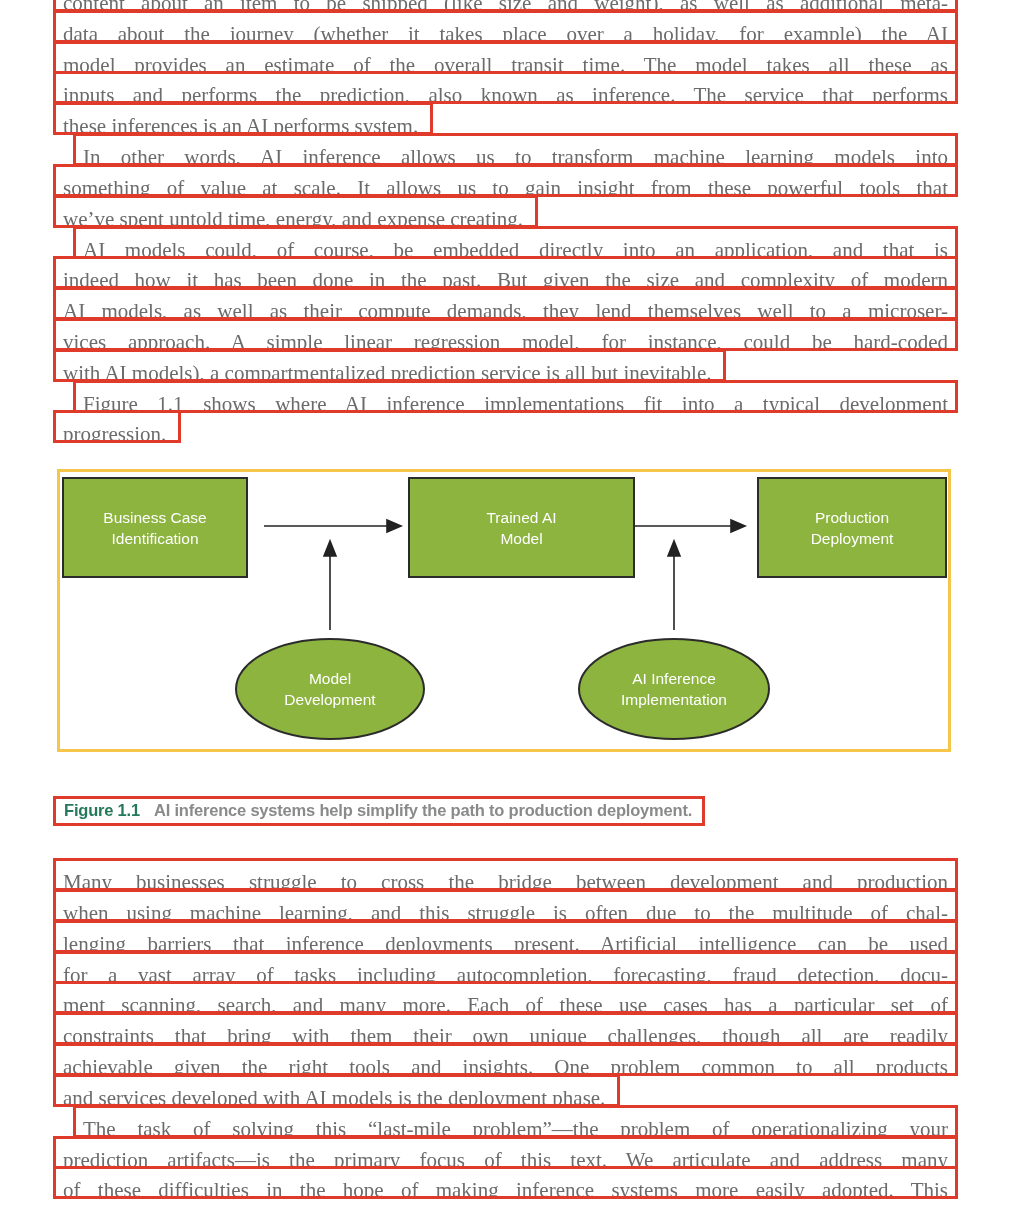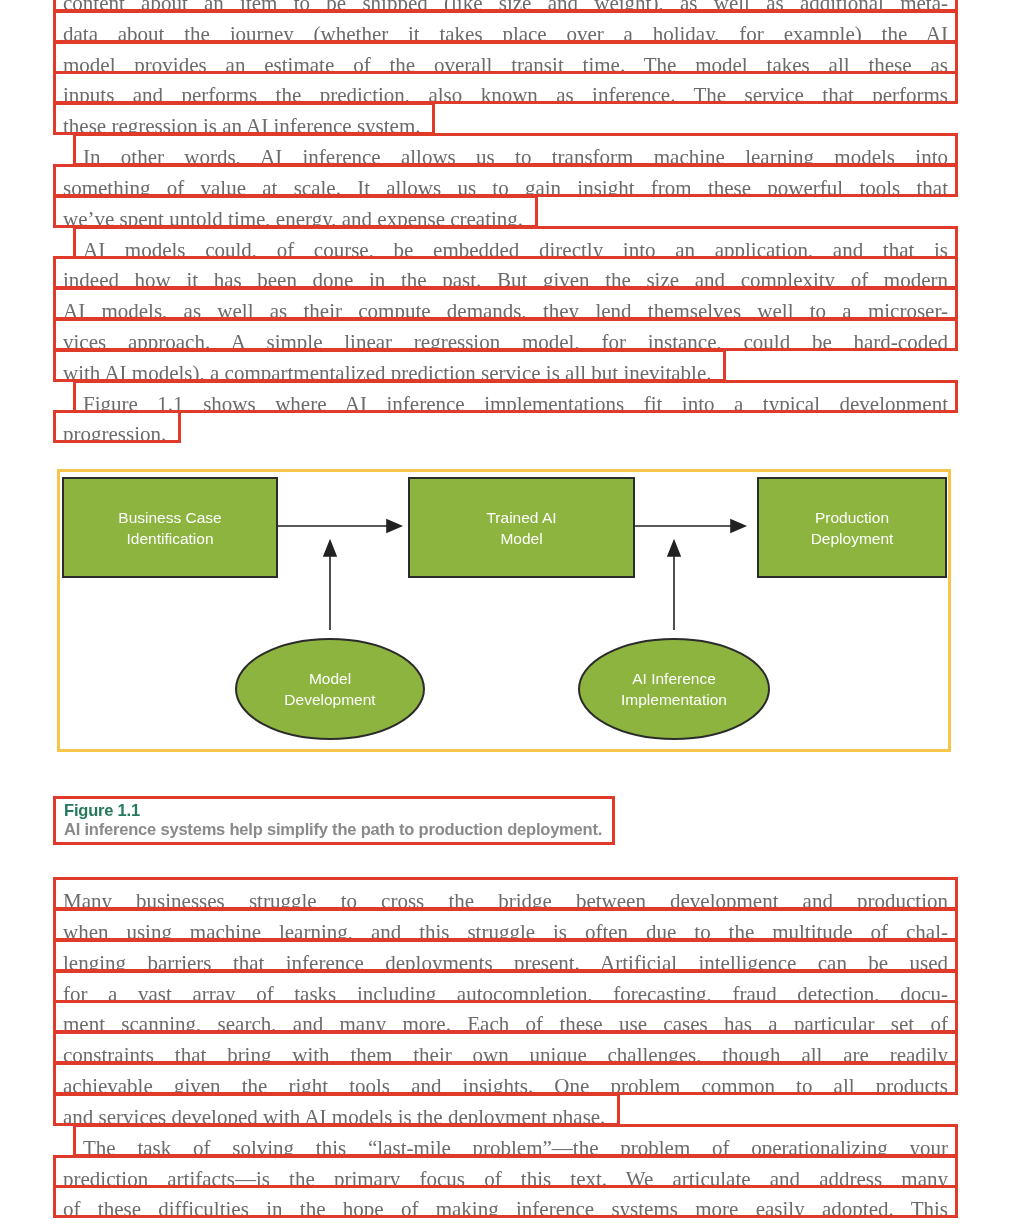--- a/index.html
+++ b/index.html
@@ -45,21 +45,21 @@
     position:relative;
     margin:28px 0 0 4px;
     width:894px;height:283px;
     border:3px solid var(--yellow);
     background:#ffffff;
   }
   .figure-panel svg{position:absolute;left:0;top:0;}
   .flow-box{
     position:absolute;
     box-sizing:border-box;
-    width:216px;height:101px;
+    width:186px;height:101px;
     background:var(--green);
     border:2px solid #2b2b2b;
     display:flex;align-items:center;justify-content:center;
     text-align:center;
     color:#ffffff;
     font-family:"Liberation Sans", sans-serif;
     font-size:15.5px;line-height:21px;
     white-space:pre-line;
   }
   .ellipse-label{
@@ -78,39 +78,38 @@
     display:inline-flex;
     align-items:baseline;
     margin-top:44px;
     border:3px solid var(--red);
     padding:2px 10px 3px 8px;
     font-family:"Liberation Sans", sans-serif;
     font-weight:bold;
     font-size:16.5px;
     letter-spacing:-0.2px;
     white-space:nowrap;
-    flex-direction:column;
   }
   .caption-label{color:#24795a;margin-right:14px;}
   .caption-text{color:#8a8a8a;}
 
   .bottom-block{margin-top:32px;}
 </style>
 </head>
 <body>
 
 <div class="page">
   <div class="column">
 
     <div>
         <div class="line-box clipped">content about an item to be shipped (like size and weight), as well as additional meta-</div>
         <div class="line-box">data about the journey (whether it takes place over a holiday, for example) the AI</div>
         <div class="line-box">model provides an estimate of the overall transit time. The model takes all these as</div>
         <div class="line-box">inputs and performs the prediction, also known as inference. The service that performs</div>
-        <div class="line-box short">these regression is an AI inference system.</div>
+        <div class="line-box short">these inferences is an AI performs system.</div>
         <div class="line-box indent">In other words, AI inference allows us to transform machine learning models into</div>
         <div class="line-box">something of value at scale. It allows us to gain insight from these powerful tools that</div>
         <div class="line-box short">we’ve spent untold time, energy, and expense creating.</div>
         <div class="line-box indent">AI models could, of course, be embedded directly into an application, and that is</div>
         <div class="line-box">indeed how it has been done in the past. But given the size and complexity of modern</div>
         <div class="line-box">AI models, as well as their compute demands, they lend themselves well to a microser-</div>
         <div class="line-box">vices approach. A simple linear regression model, for instance, could be hard-coded</div>
         <div class="line-box short">with AI models), a compartmentalized prediction service is all but inevitable.</div>
         <div class="line-box indent">Figure 1.1 shows where AI inference implementations fit into a typical development</div>
         <div class="line-box short">progression.</div>

